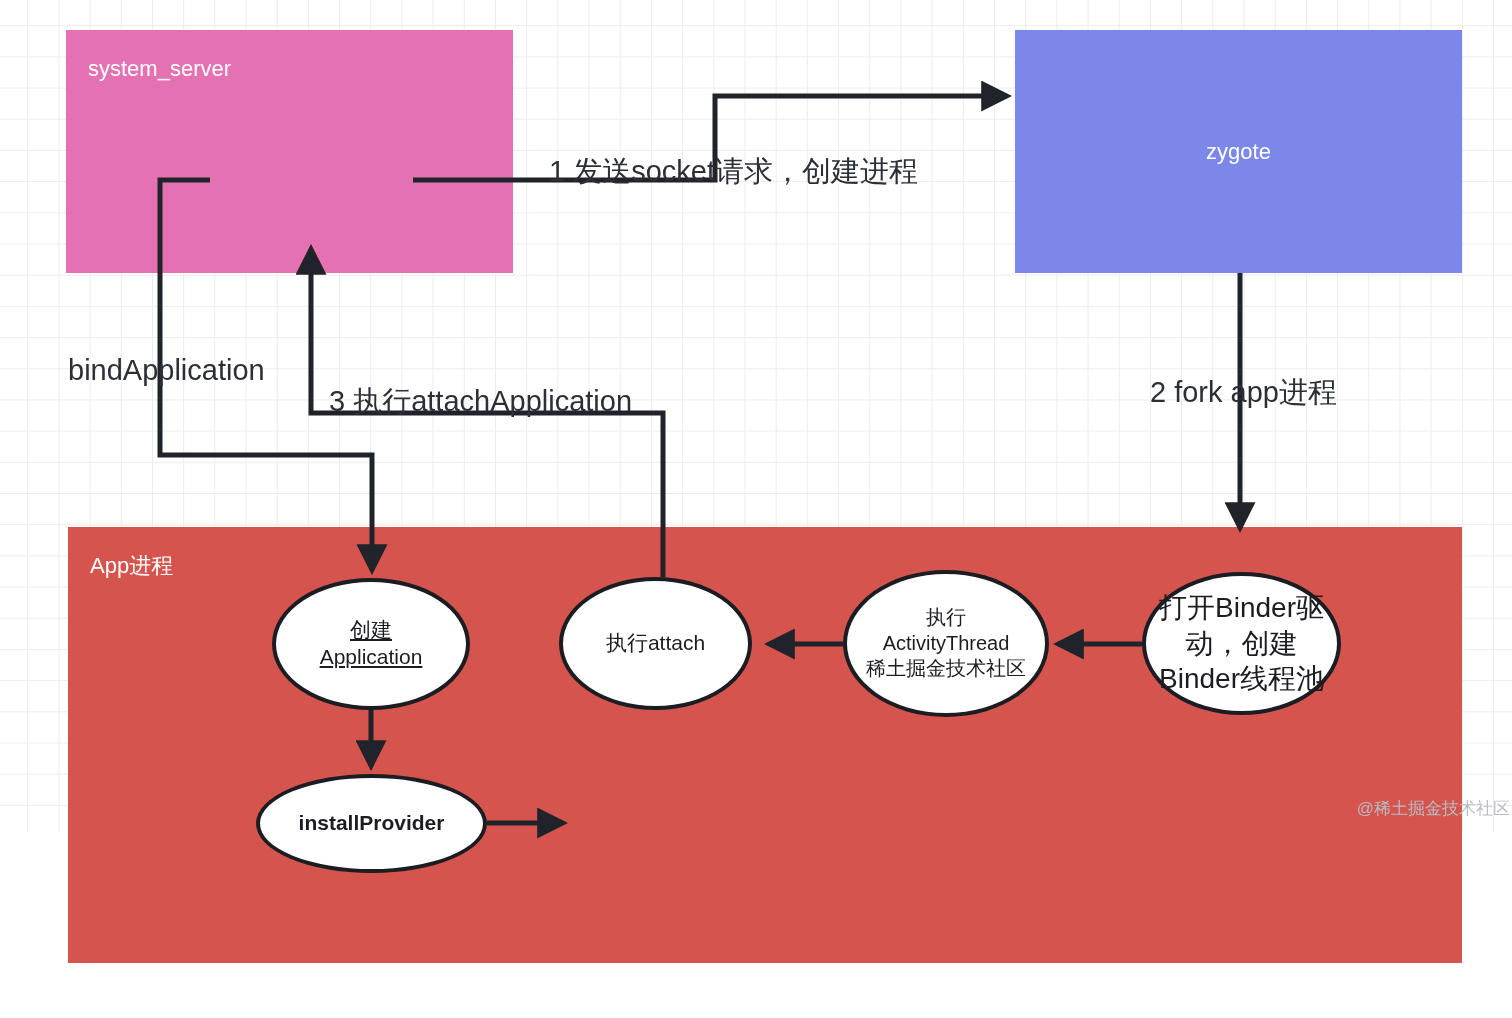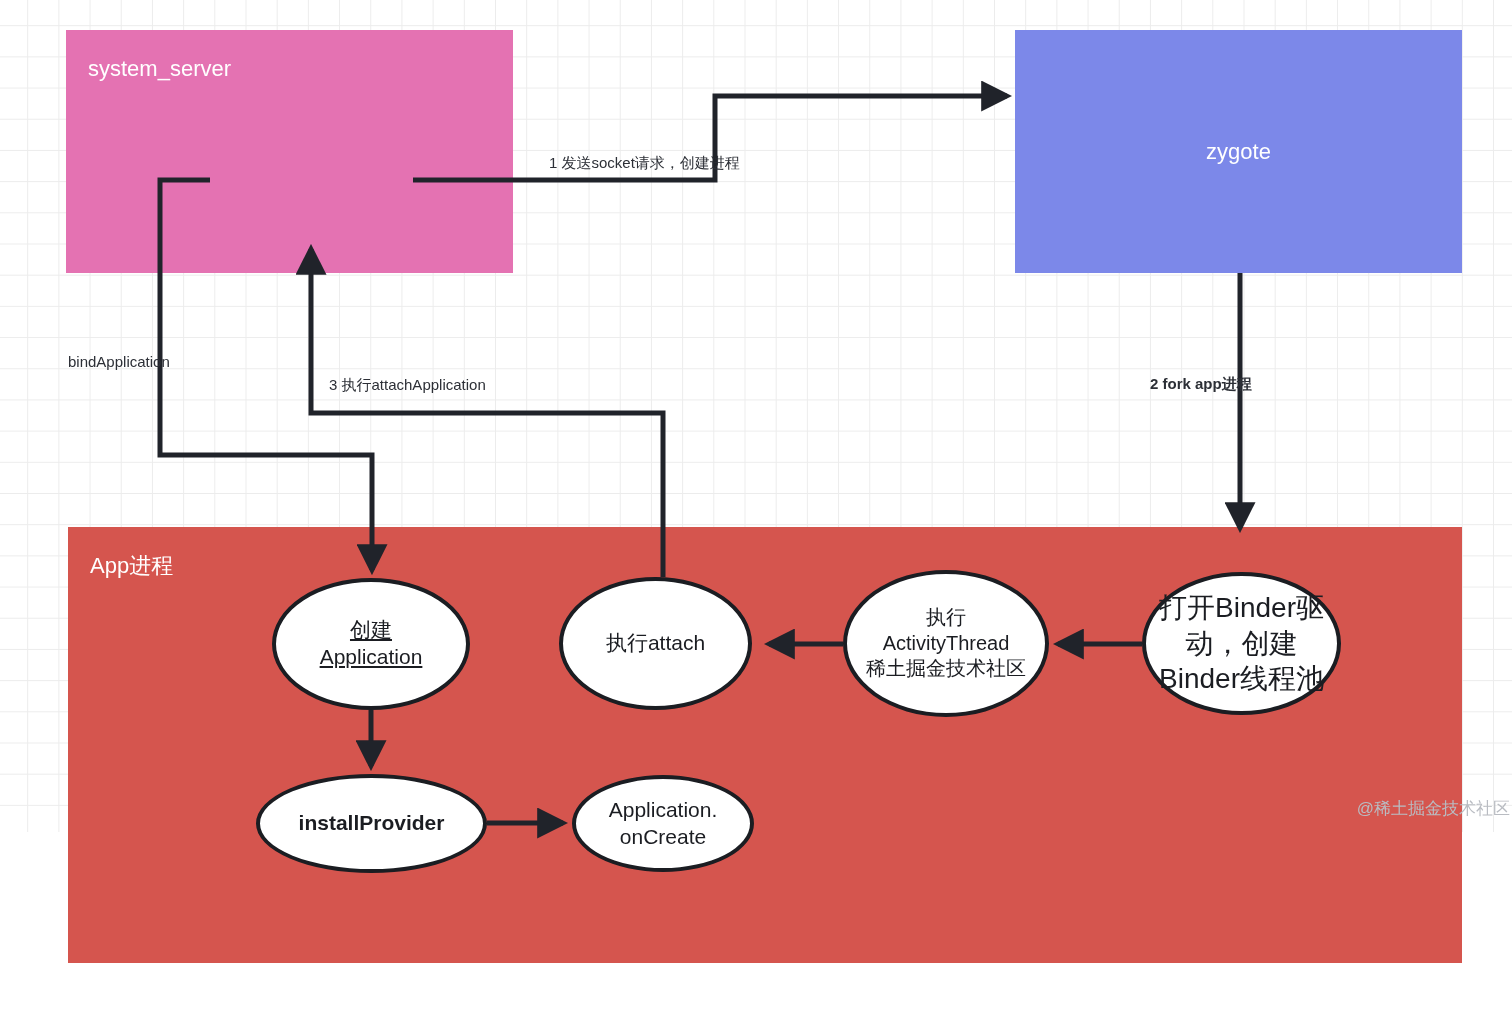--- a/index.html
+++ b/index.html
@@ -95,29 +95,29 @@
   #create-application-node { left: 272px; top: 578px; width: 198px; height: 132px; text-decoration: underline; }
   #install-provider-node   { left: 256px; top: 774px; width: 231px; height: 99px; font-weight: bold; }
   #app-oncreate-node       { left: 572px; top: 775px; width: 182px; height: 97px; }
   #exec-attach-node        { left: 559px; top: 577px; width: 193px; height: 133px; }
   #activitythread-node     { left: 843px; top: 570px; width: 206px; height: 147px; font-size: 20px; }
   #binder-node             { left: 1142px; top: 572px; width: 199px; height: 143px; font-size: 28px; }
 
   .edge-label {
     position: absolute;
     color: #2c2f36;
-    font-size: 15px;
+    font-size: 29px;
     line-height: 1.2;
     white-space: nowrap;
     background: transparent;
   }
   #label-socket        { left: 549px; top: 154px; }
-  #label-fork          { left: 1150px; top: 375px; font-weight: bold; }
+  #label-fork          { left: 1150px; top: 375px; }
   #label-bind          { left: 68px;  top: 353px; }
-  #label-attachapp     { left: 329px; top: 376px; text-align: center; }
+  #label-attachapp     { left: 329px; top: 384px; text-align: center; }
 
   #watermark {
     position: absolute;
     right: 18px; bottom: 12px;
     color: #b9bcc2;
     font-size: 17px;
     white-space: nowrap;
     text-align: right;
   }
 </style>
@@ -161,22 +161,20 @@
 
     <path class="edge" d="M 843 644 L 769 644" marker-end="url(#arrow)"></path>
   </svg>
 
 
   <div class="node" id="create-application-node">创建
 Application</div>
 
   <div class="node" id="install-provider-node">installProvider</div>
 
-  <div class="node" id="app-oncreate-node">Application.
-onCreate</div>
 
   <div class="node" id="exec-attach-node">执行attach</div>
 
   <div class="node" id="activitythread-node">执行
 ActivityThread
 稀土掘金技术社区</div>
 
   <div class="node" id="binder-node">打开Binder驱
 动，创建
 Binder线程池</div>

